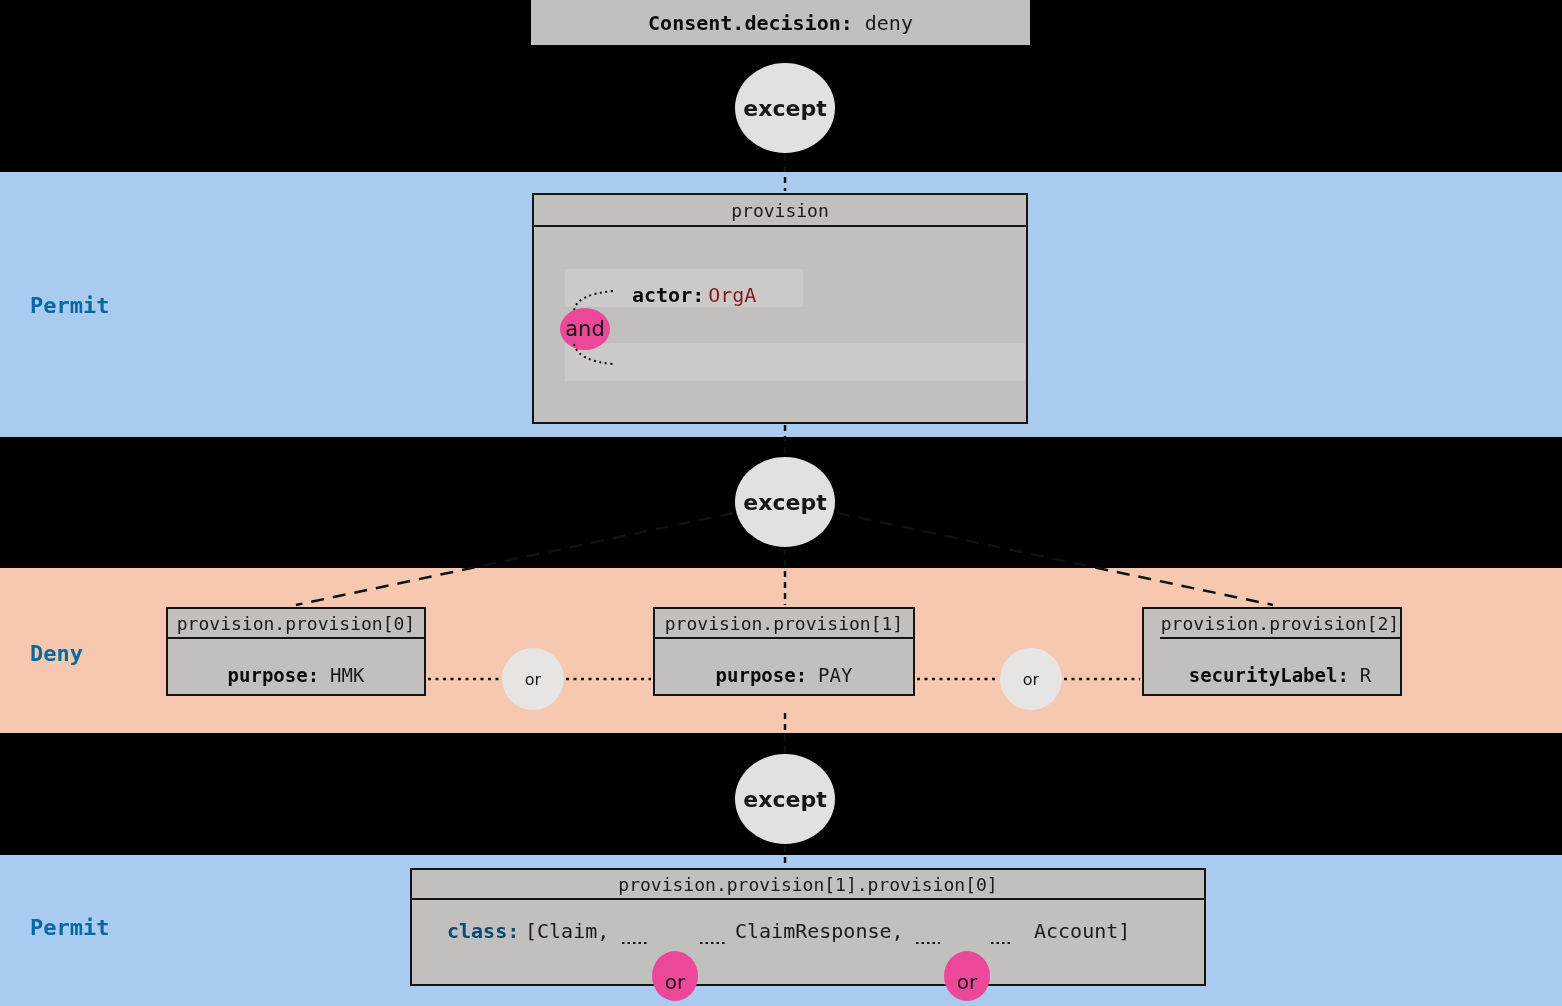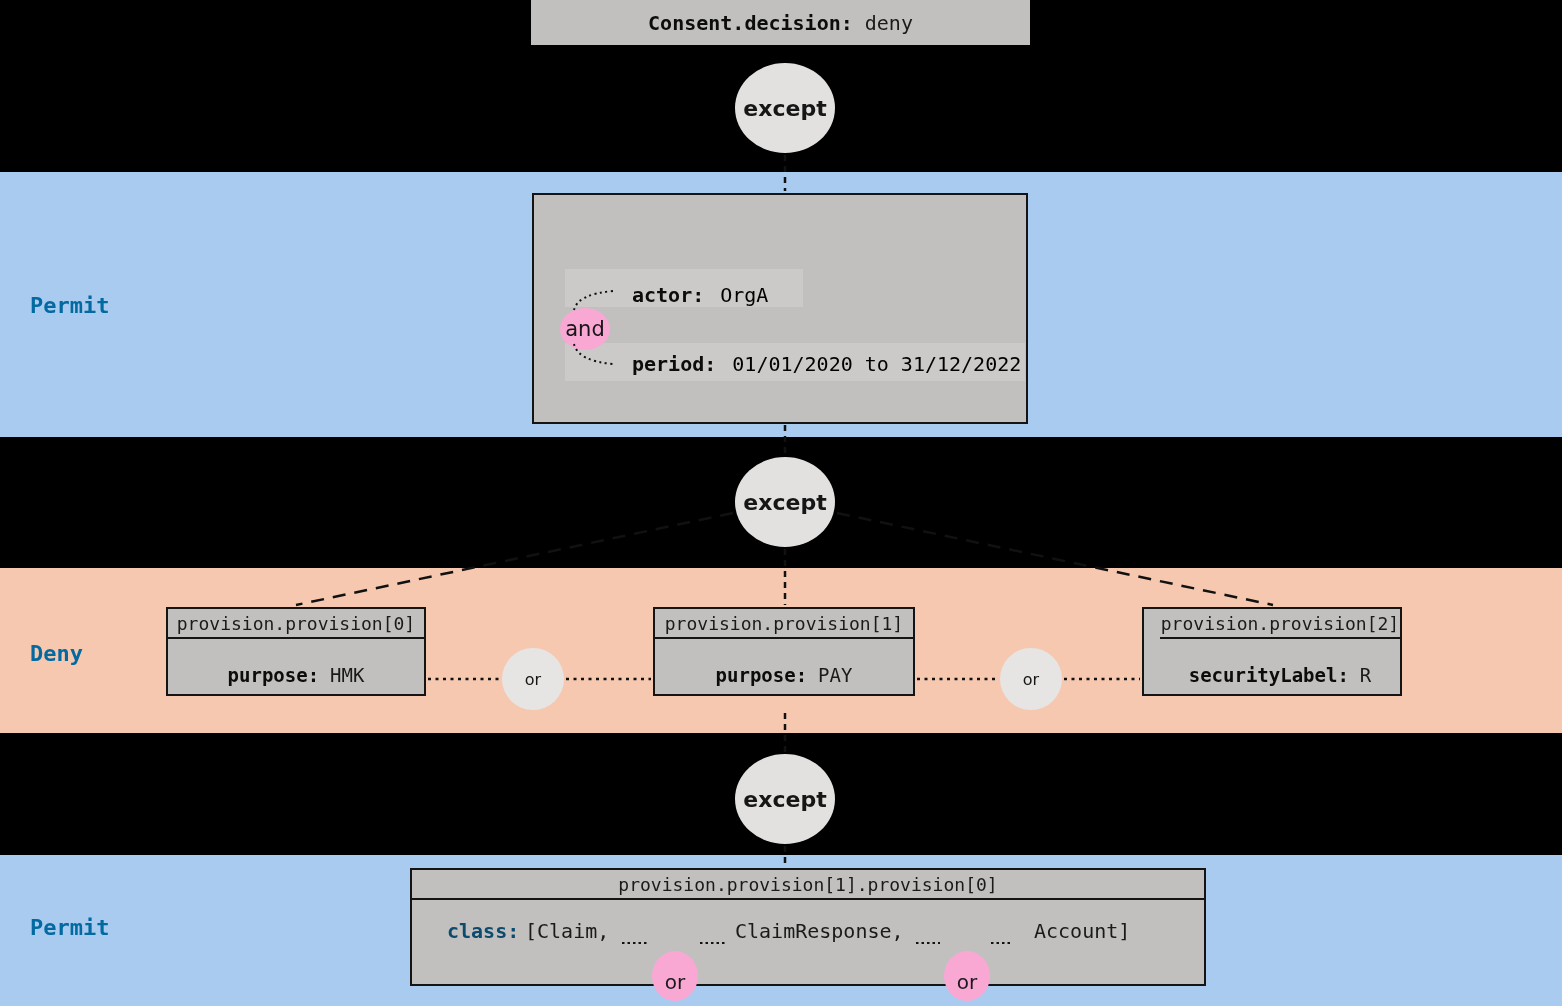--- a/index.html
+++ b/index.html
@@ -40,34 +40,34 @@
   .consent-box .val{margin-left:12px;color:#1a1a1a;}
 
   .ellipse{
     position:absolute;border-radius:50%;display:flex;align-items:center;justify-content:center;z-index:4;
     font-family:"DejaVu Sans",sans-serif;color:#161616;
   }
   .except{width:100px;height:90px;background:#e2e1df;font-size:22px;font-weight:bold;}
   #except-1{left:735px;top:63px;}
   #except-2{left:735px;top:457px;}
   #except-3{left:735px;top:754px;}
-  .joiner{background:#f9a8d4;font-size:21px;font-weight:normal;}
+  .joiner{background:#ec4899;font-size:21px;font-weight:normal;}
   .or-big{width:62px;height:62px;background:#e6e5e3;}
   #or-deny-1{left:502px;top:648px;}
   #or-deny-2{left:1000px;top:648px;}
 
   
   .provision-box{left:532px;top:193px;width:496px;height:231px;}
   .provision-box .node-header{height:32px;}
   .attr-hl{position:absolute;background:#cbcac8;z-index:1;}
   .hl-actor{left:31px;top:74px;width:238px;height:38px;}
   .hl-period{left:31px;top:148px;width:460px;height:38px;}
   .attr-row{position:absolute;z-index:2;font-size:20px;line-height:26px;white-space:nowrap;}
   .attr-row .lbl{font-weight:bold;color:#0c0c0c;}
-  .attr-row .val{color:#000000;margin-left:16px;text-align:center;}
+  .attr-row .val{color:#7f1d1d;margin-left:4px;text-align:center;}
   #row-actor{left:98px;top:87px;}
   #row-period{left:98px;top:156px;}
   #and-circle{left:26px;top:113px;width:50px;height:42px;}
 
   
   .deny-box{top:607px;height:89px;}
   .deny-box .node-header{height:30px;font-size:18px;}
   .deny-body{height:71px;display:flex;align-items:center;justify-content:center;font-size:19px;white-space:nowrap;}
   .deny-body .lbl{font-weight:bold;color:#0c0c0c;}
   .deny-body .val{color:#1a1a1a;margin-left:11px;}
@@ -137,27 +137,25 @@
     <span>except</span>
   </div>
   <div class="ellipse except" id="except-2">
     <span>except</span>
   </div>
   <div class="ellipse except" id="except-3">
     <span>except</span>
   </div>
 
   <div class="node bordered provision-box">
+    <div class="node-header">provision</div>
     <div class="attr-hl hl-actor"></div>
     <div class="attr-hl hl-period"></div>
     <div class="attr-row" id="row-actor">
       <span class="lbl">actor:</span><span class="val">OrgA</span>
-    </div>
-    <div class="attr-row" id="row-period">
-      <span class="lbl">period:</span><span class="val">01/01/2020 to 31/12/2022</span>
     </div>
     <div class="ellipse joiner" id="and-circle">
       <span>and</span>
     </div>
   </div>
 
   <div class="node bordered deny-box" id="deny-box-0">
     <div class="node-header">provision.provision[0]</div>
     <div class="deny-body">
       <span class="lbl">purpose:</span>

